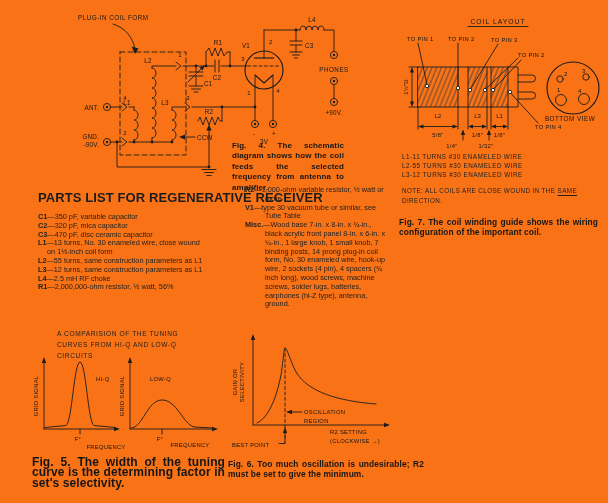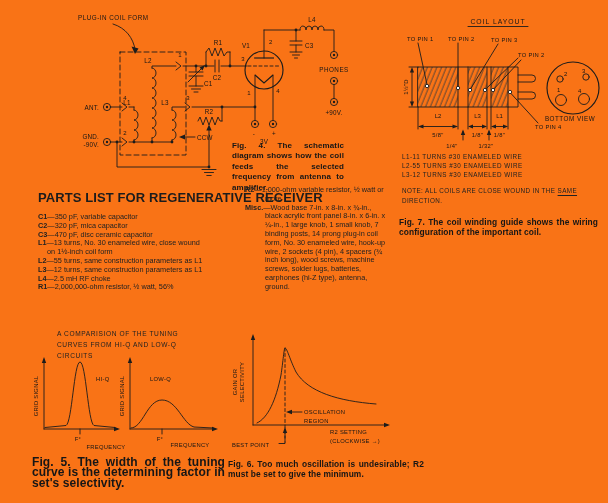--- a/index.html
+++ b/index.html
@@ -200,20 +200,21 @@
     <div class="pl-item"><b>C3</b><span>—470 pF, disc ceramic capacitor</span></div>
     <div class="pl-item"><b>L1</b><span>—13 turns, No. 30 enameled wire, close wound on 1½-inch coil form</span></div>
     <div class="pl-item"><b>L2</b><span>—55 turns, same construction parameters as L1</span></div>
     <div class="pl-item"><b>L3</b><span>—12 turns, same construction parameters as L1</span></div>
     <div class="pl-item"><b>L4</b><span>—2.5 mH RF choke</span></div>
     <div class="pl-item"><b>R1</b><span>—2,000,000-ohm resistor, ½ watt, 56%</span></div>
   </div>
 
   <div class="abs" style="left:214px;top:186px;width:174px">
     <div class="pl2-item"><b>R2</b><span>—1,000-ohm variable resistor, ½ watt or more</span></div>
+    <div class="pl2-item"><b>V1</b><span>—type 30 vacuum tube or similar, see Tube Table</span></div>
     <div class="pl2-item"><b>Misc.</b><span>—Wood base 7-in. x 8-in. x ¾-in., black acrylic front panel 8-in. x 6-in. x ¼-in., 1 large knob, 1 small knob, 7 binding posts, 14 prong plug-in coil form, No. 30 enameled wire, hook-up wire, 2 sockets (4 pin), 4 spacers (¾ inch long), wood screws, machine screws, solder lugs, batteries, earphones (hi-Z type), antenna, ground.</span></div>
   </div>
 
   <svg style="left:398px;top:8px" width="210" height="146" viewBox="0 0 210 146">
     <defs>
       <pattern id="hh" patternUnits="userSpaceOnUse" width="4.4" height="4.4" patternTransform="rotate(22)">
         <line x1="1" y1="-1" x2="1" y2="6" stroke="#3a3a3a" stroke-width="0.8"></line>
       </pattern>
     </defs>
     <text class="tt" x="100" y="16" text-anchor="middle">COIL LAYOUT</text>

